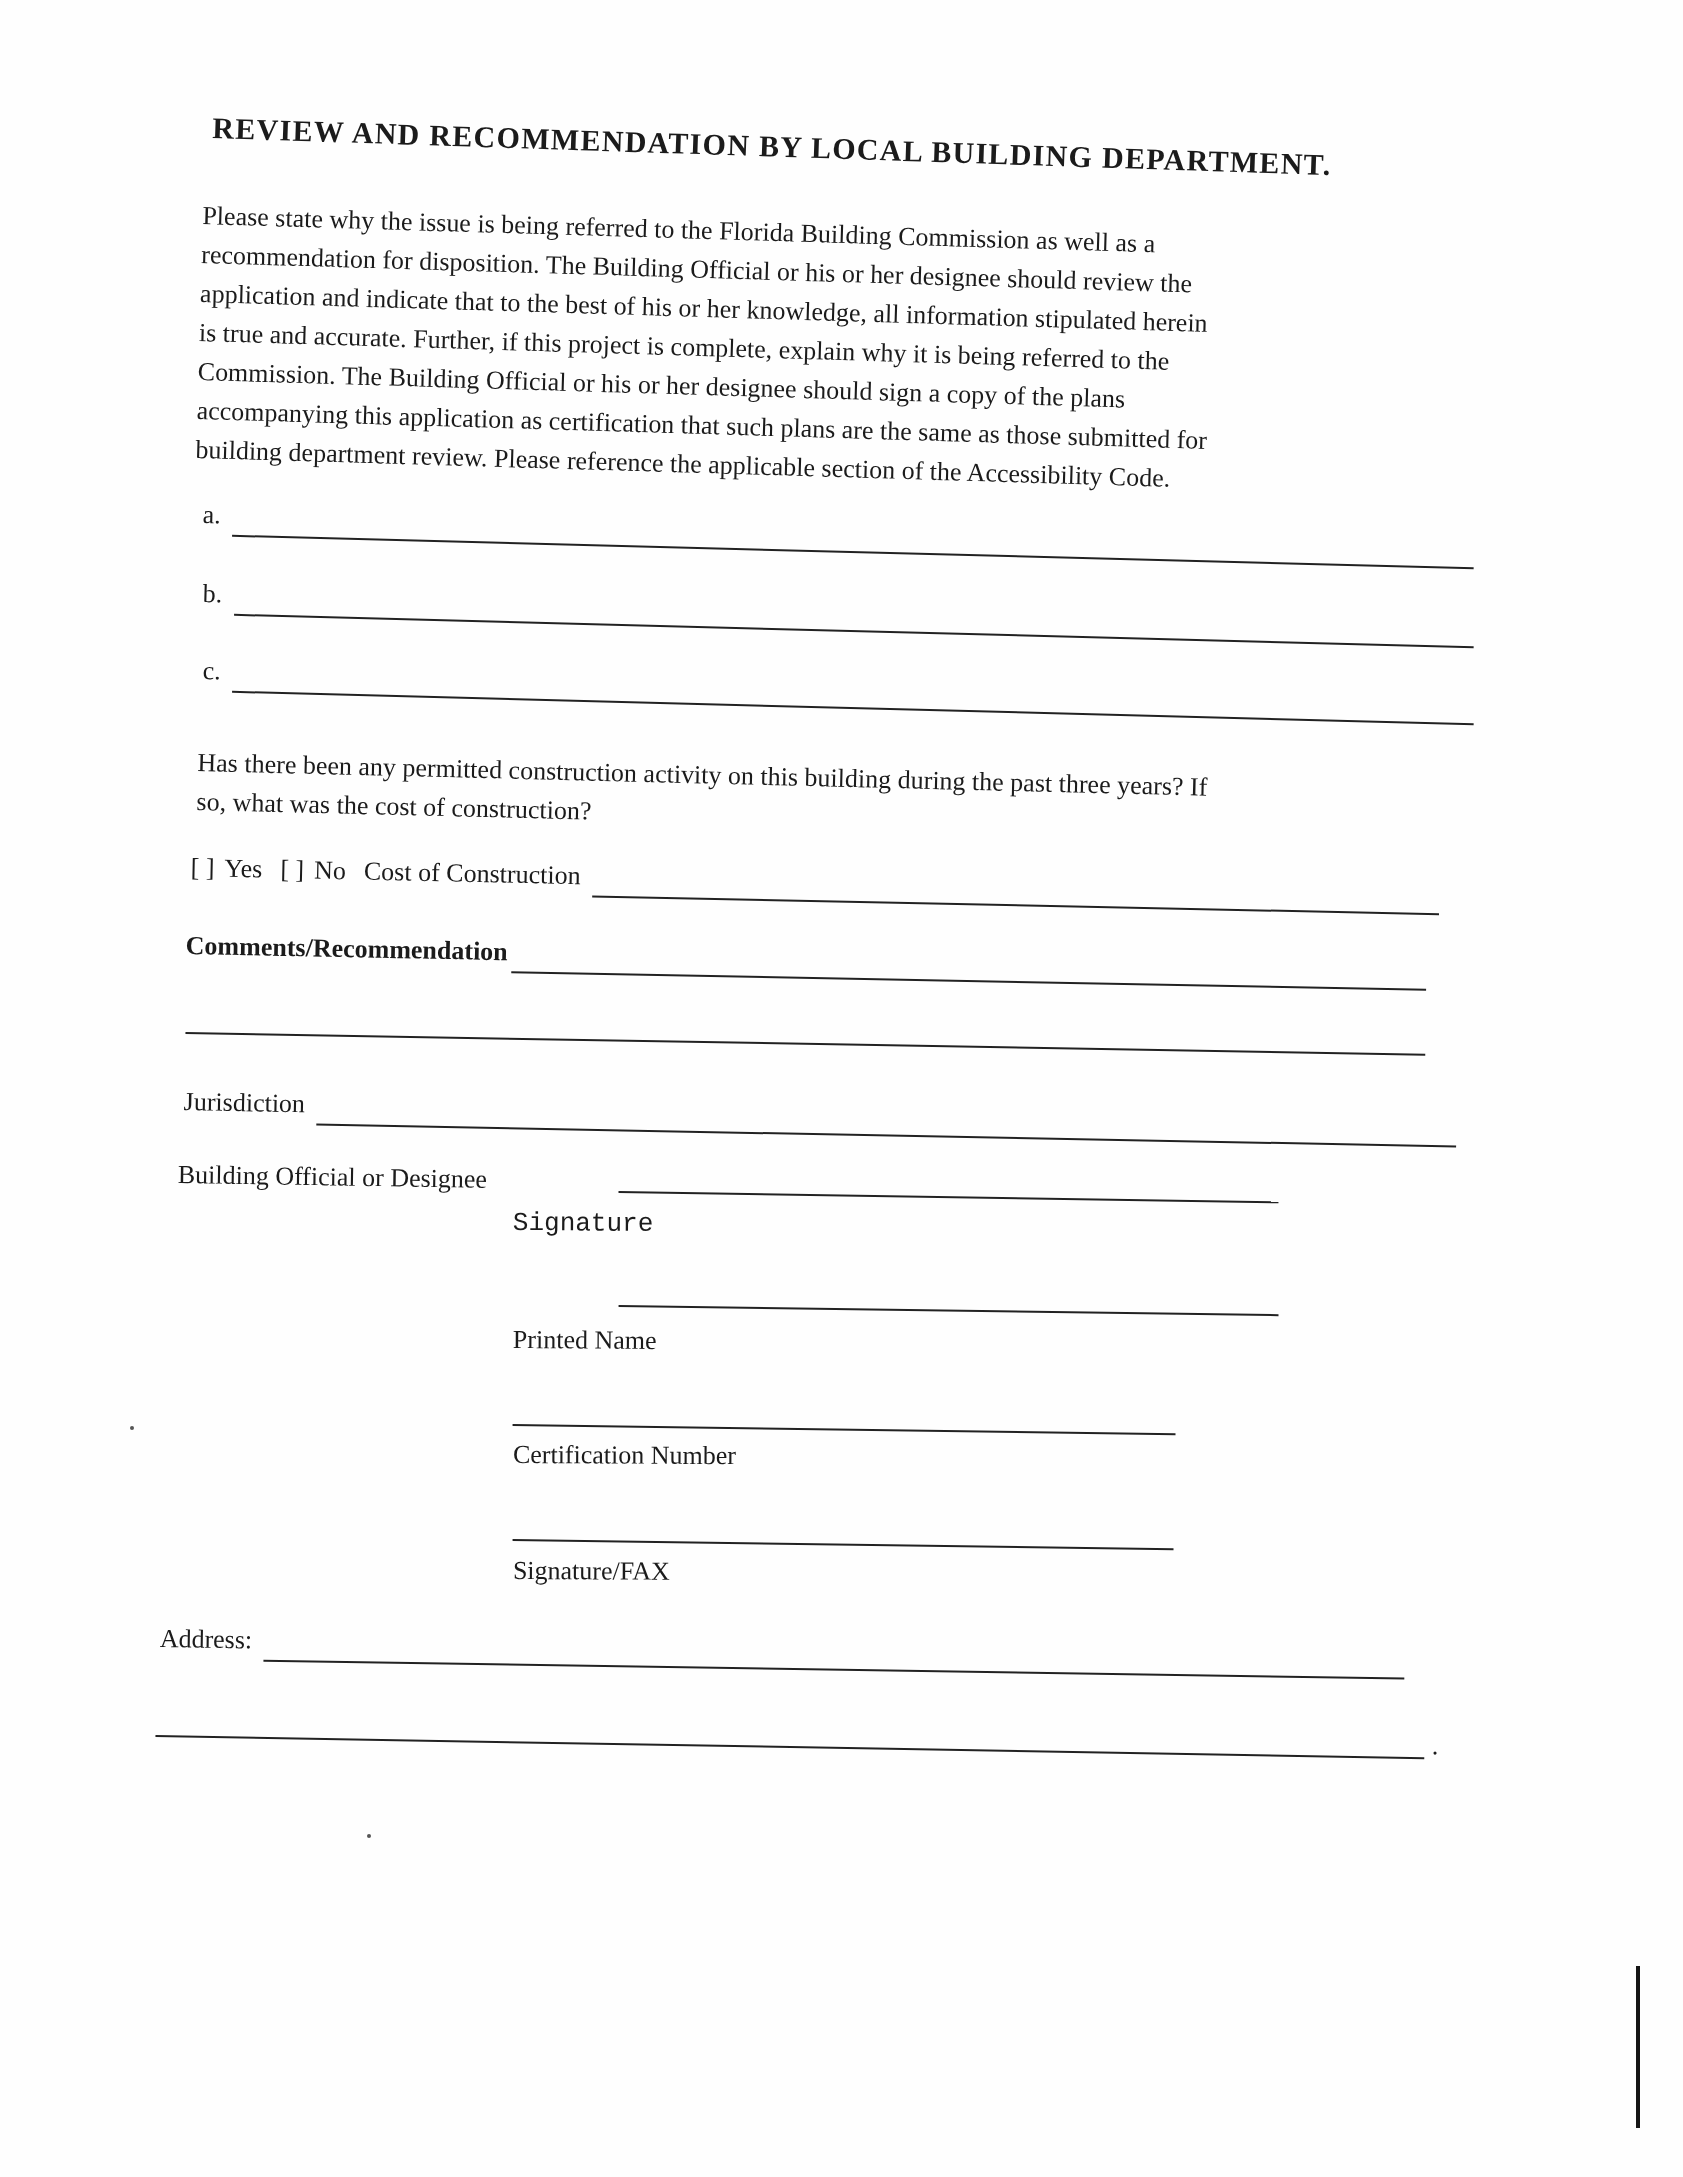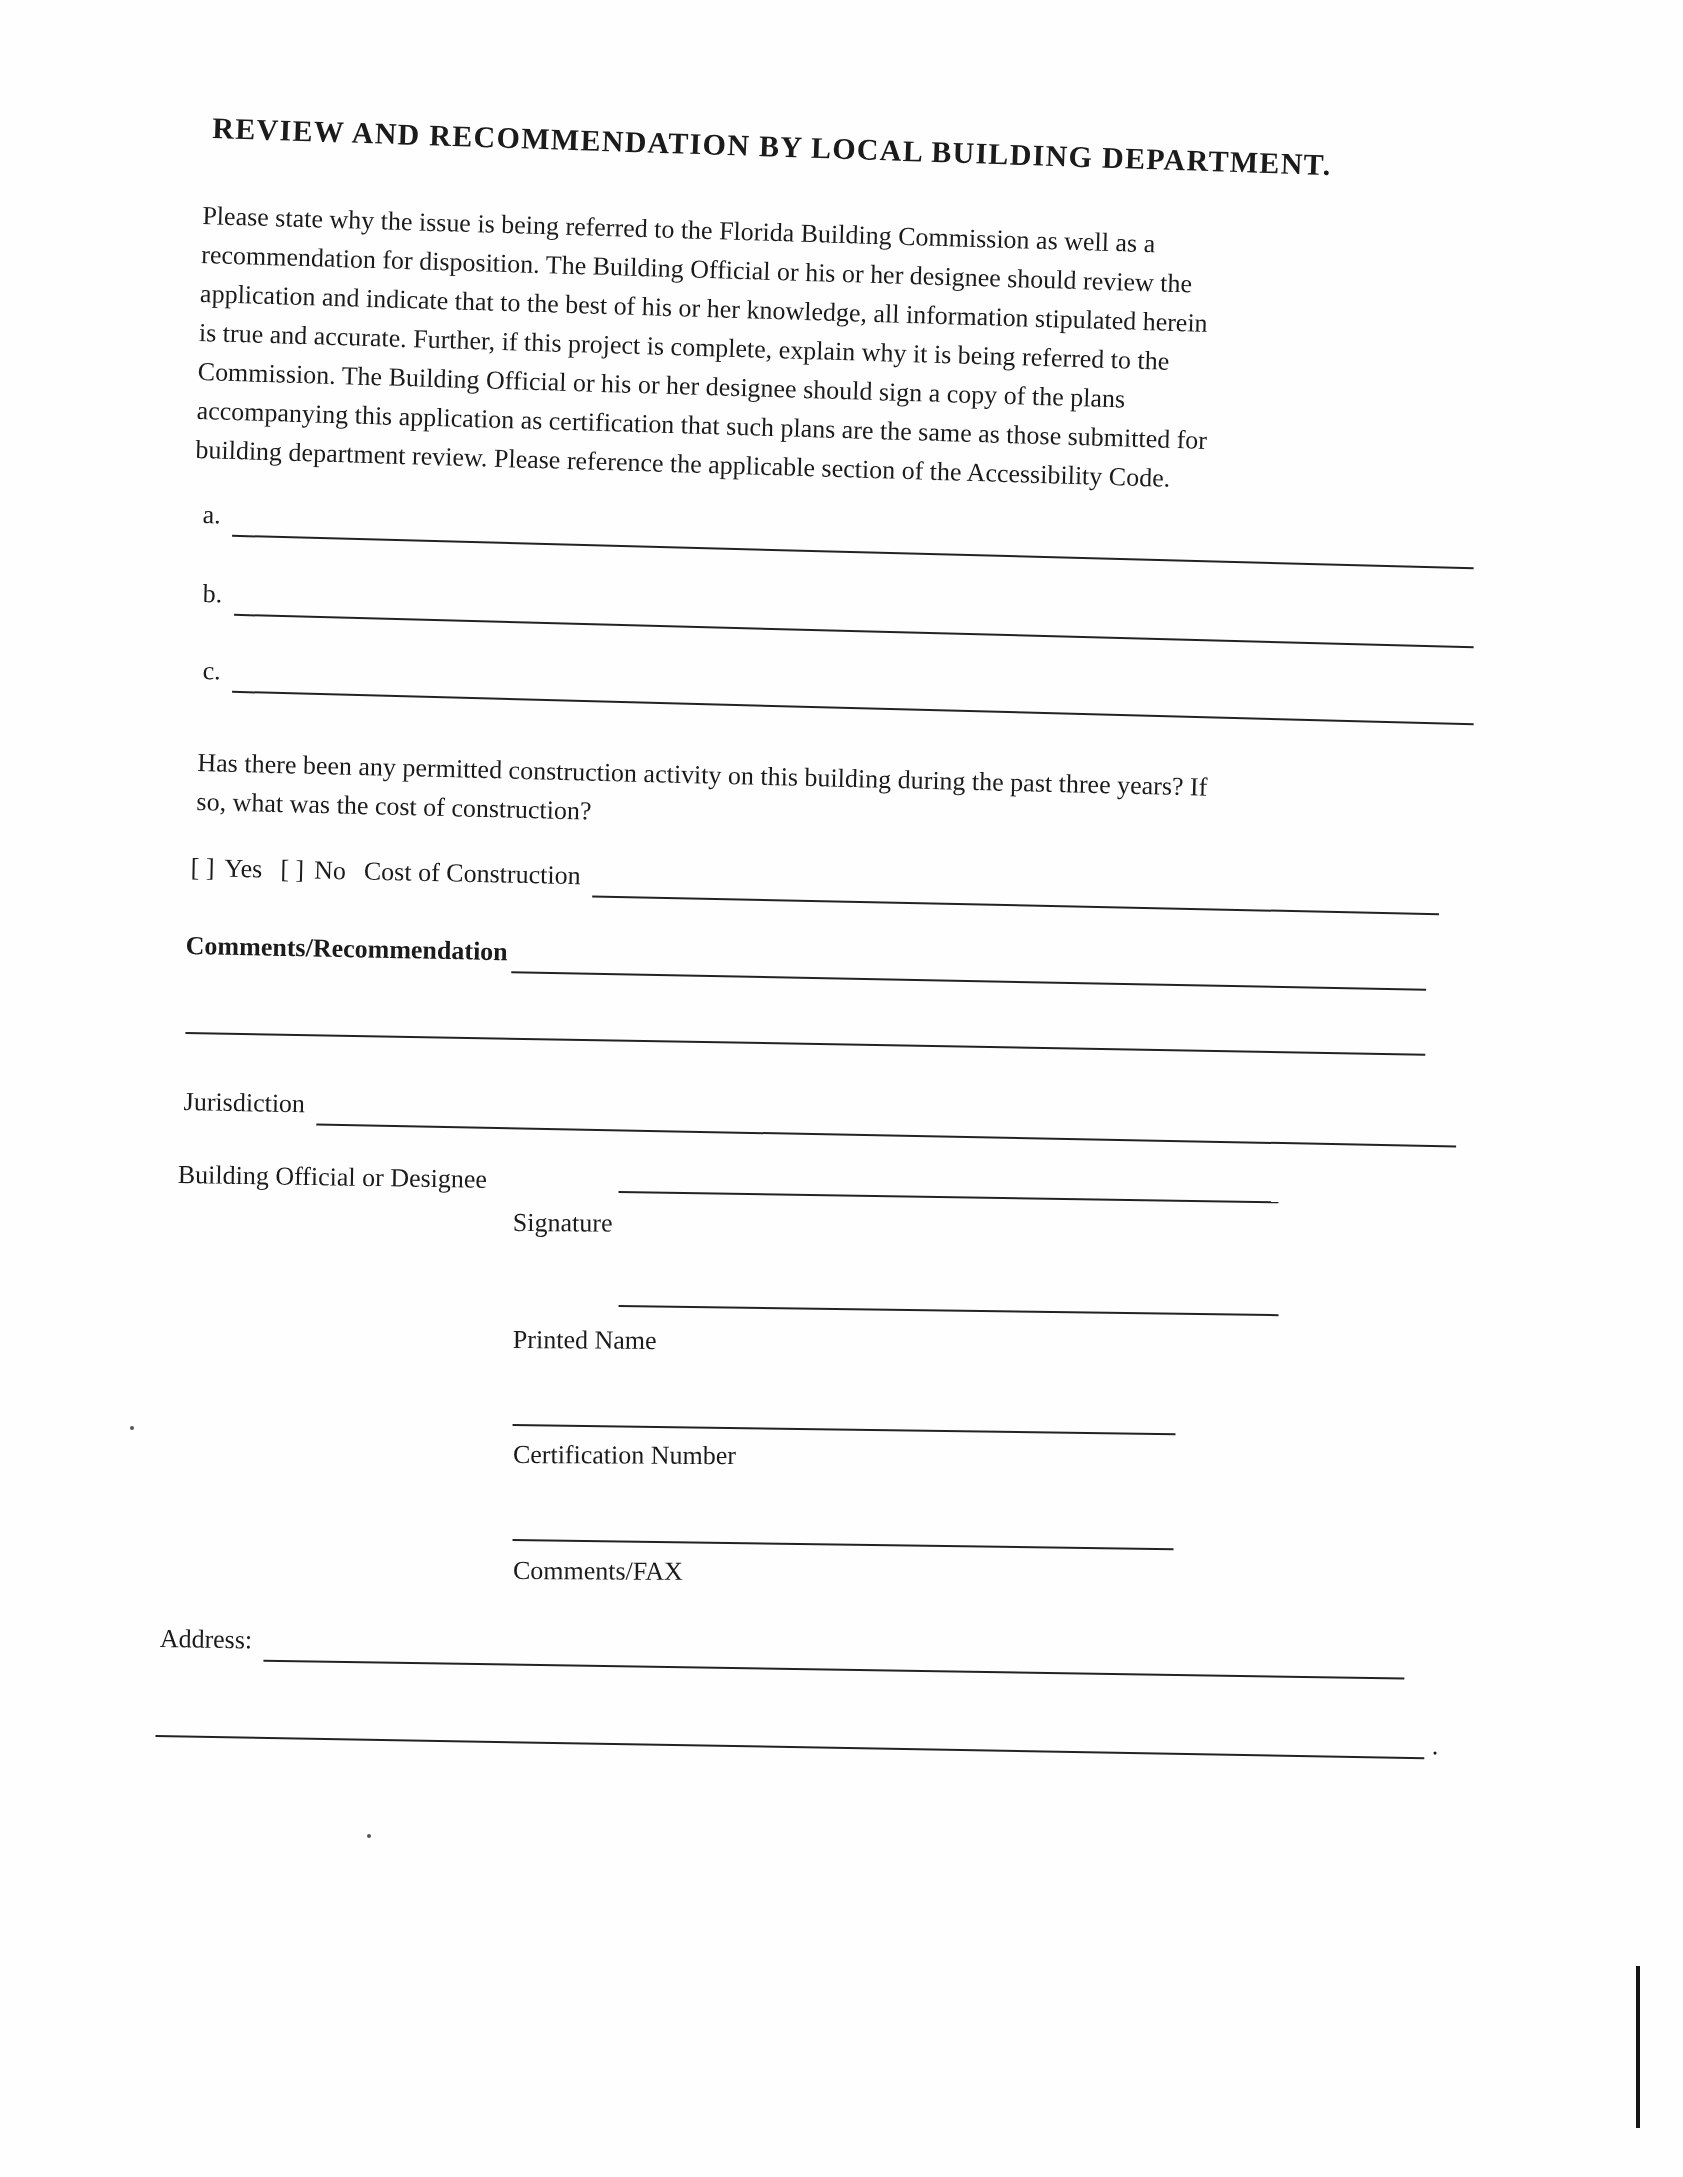--- a/index.html
+++ b/index.html
@@ -76,30 +76,30 @@
   <div class="abs bline" style="left:186px;top:1002px;width:1240px;transform:rotate(1.0deg);"></div>
 
   <div class="abs row" style="left:184px;top:1087px;width:1273px;transform:rotate(1.1deg);">
     <span class="lbl">Jurisdiction</span>
     <span class="bline grow"></span>
   </div>
 
   <div class="abs sublabel" style="left:178px;top:1160px;transform:rotate(0.9deg);">Building Official or Designee</div>
 
   <div class="abs bline" style="left:619px;top:1161px;width:660px;transform:rotate(0.9deg);"></div>
-  <div class="abs sublabel" style="left:513px;top:1208px;transform:rotate(0.4deg);">Signature</div>
+  <div class="abs sublabel" style="left:513px;top:1208px;transform:rotate(0.4deg);font-family:Liberation Mono, monospace;">Signature</div>
 
   <div class="abs bline" style="left:619px;top:1275px;width:660px;transform:rotate(0.8deg);"></div>
   <div class="abs sublabel" style="left:513px;top:1325px;transform:rotate(0.4deg);">Printed Name</div>
 
   <div class="abs bline" style="left:513px;top:1394px;width:663px;transform:rotate(0.8deg);"></div>
   <div class="abs sublabel" style="left:513px;top:1440px;transform:rotate(0.3deg);">Certification Number</div>
 
   <div class="abs bline" style="left:513px;top:1509px;width:661px;transform:rotate(0.8deg);"></div>
-  <div class="abs sublabel" style="left:513px;top:1556px;transform:rotate(0.3deg);">Comments/FAX</div>
+  <div class="abs sublabel" style="left:513px;top:1556px;transform:rotate(0.3deg);">Signature/FAX</div>
 
   <div class="abs row" style="left:160px;top:1624px;width:1245px;transform:rotate(0.9deg);">
     <span class="lbl">Address:</span>
     <span class="bline grow"></span>
   </div>
 
   <div class="abs row" style="left:156px;top:1705px;width:1283px;transform:rotate(1.0deg);">
     <span class="bline grow" style="margin-left:0;"></span>
     <span class="period">.</span>
   </div>

